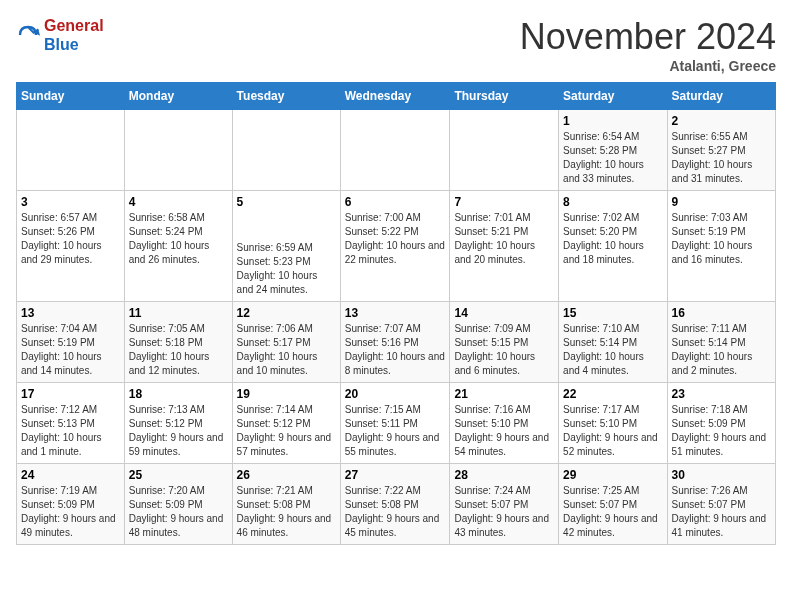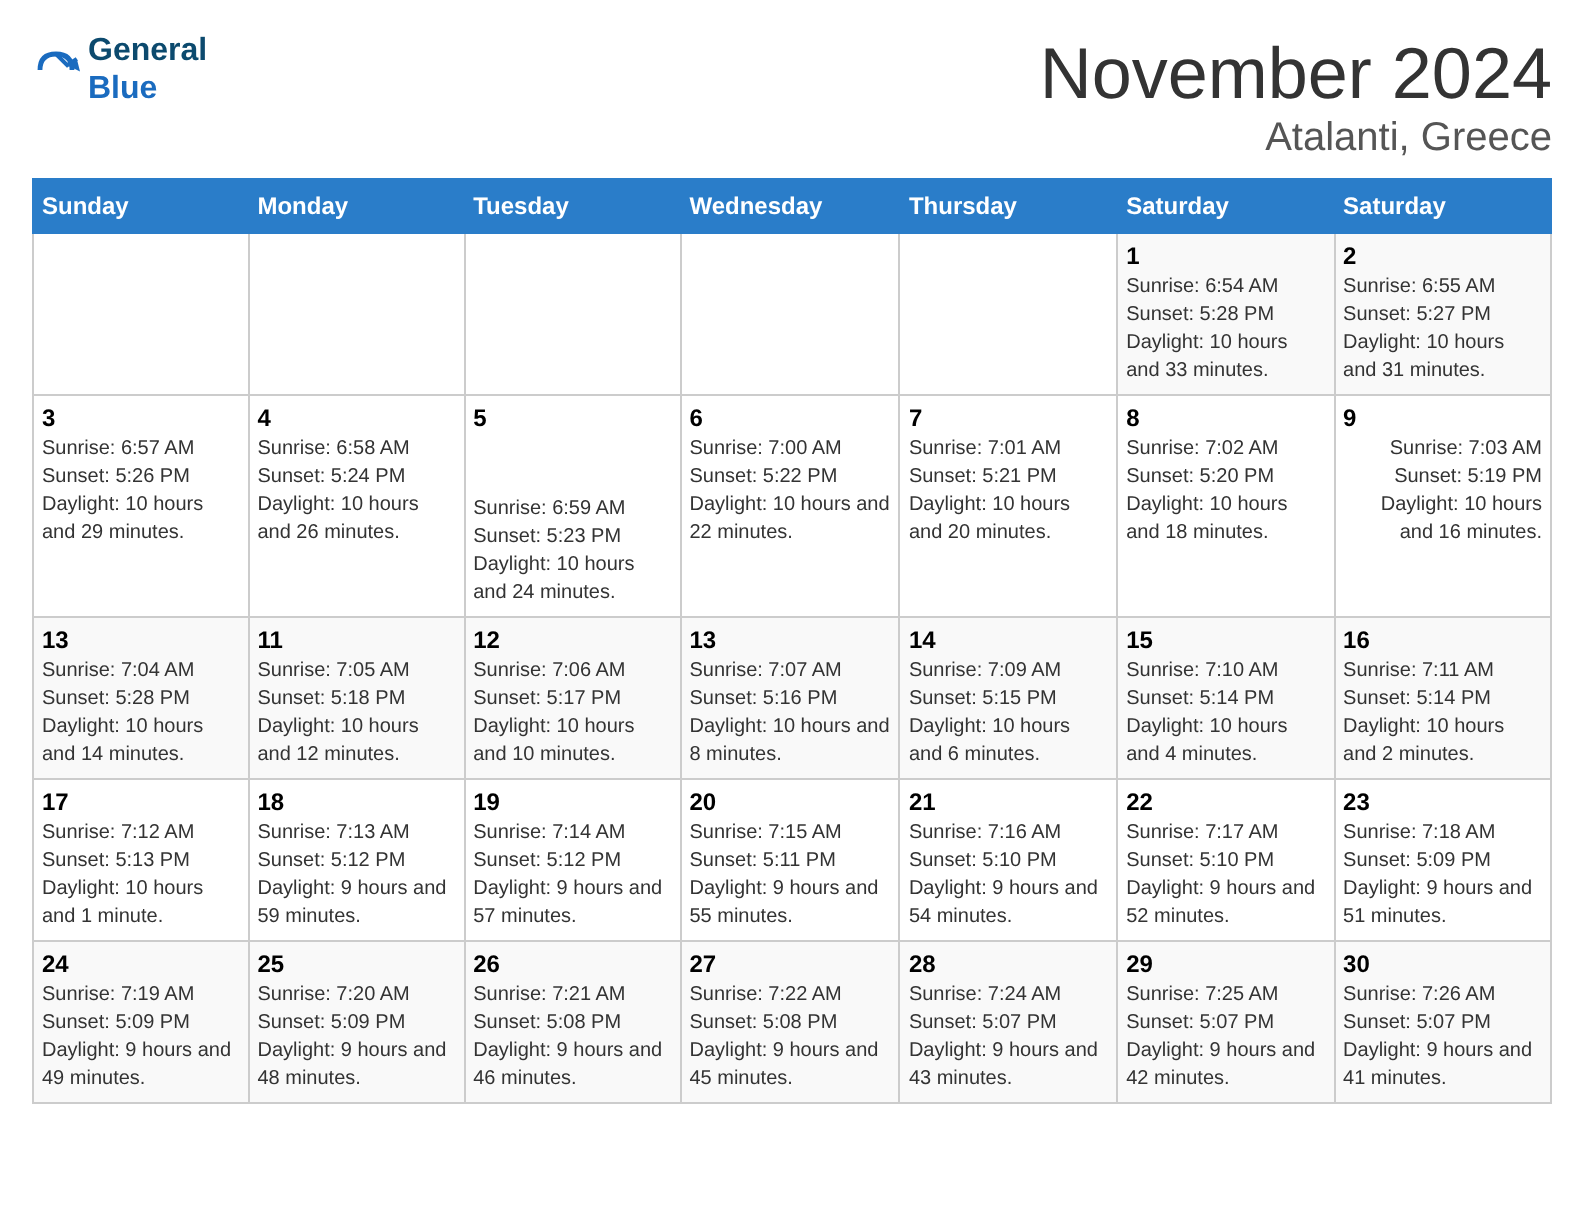--- a/index.html
+++ b/index.html
@@ -21,37 +21,38 @@
       align-items: center;
       gap: 4px;
     }
     .logo-text {
       font-size: 16px;
       font-weight: bold;
       color: #333;
       line-height: 1.2;
     }
     .logo-text span {
-      color: #0c4a6e;
+      color: #b91c1c;
     }
     .logo-icon {
       width: 24px;
       height: 24px;
     }
     .title-block {
       text-align: right;
     }
     .month-title {
       font-size: 36px;
       font-weight: normal;
       color: #333;
     }
     .location {
-      font-size: 20px;
+      font-size: 14px;
       color: #555;
+      font-weight: bold;
     }
     table {
       width: 100%;
       border-collapse: collapse;
       font-size: 11px;
     }
     thead tr th {
       background-color: #2a7dc9;
       color: #ffffff;
       padding: 6px 4px;
@@ -171,30 +172,30 @@
 Daylight: 10 hours and 20 minutes.</div>
         </td>
         <td>
           <span class="day-num">8</span>
           <div class="day-info" style="white-space: pre-line;">Sunrise: 7:02 AM
 Sunset: 5:20 PM
 Daylight: 10 hours and 18 minutes.</div>
         </td>
         <td>
           <span class="day-num">9</span>
-          <div class="day-info" style="white-space: pre-line; text-align: right;">Sunrise: 7:03 AM
+          <div class="day-info" style="white-space: pre-line;">Sunrise: 7:03 AM
 Sunset: 5:19 PM
 Daylight: 10 hours and 16 minutes.</div>
         </td>
       </tr>
       <tr>
         <td>
           <span class="day-num">13</span>
           <div class="day-info" style="white-space: pre-line;">Sunrise: 7:04 AM
-Sunset: 5:28 PM
+Sunset: 5:19 PM
 Daylight: 10 hours and 14 minutes.</div>
         </td>
         <td>
           <span class="day-num">11</span>
           <div class="day-info" style="white-space: pre-line;">Sunrise: 7:05 AM
 Sunset: 5:18 PM
 Daylight: 10 hours and 12 minutes.</div>
         </td>
         <td>
           <span class="day-num">12</span>

